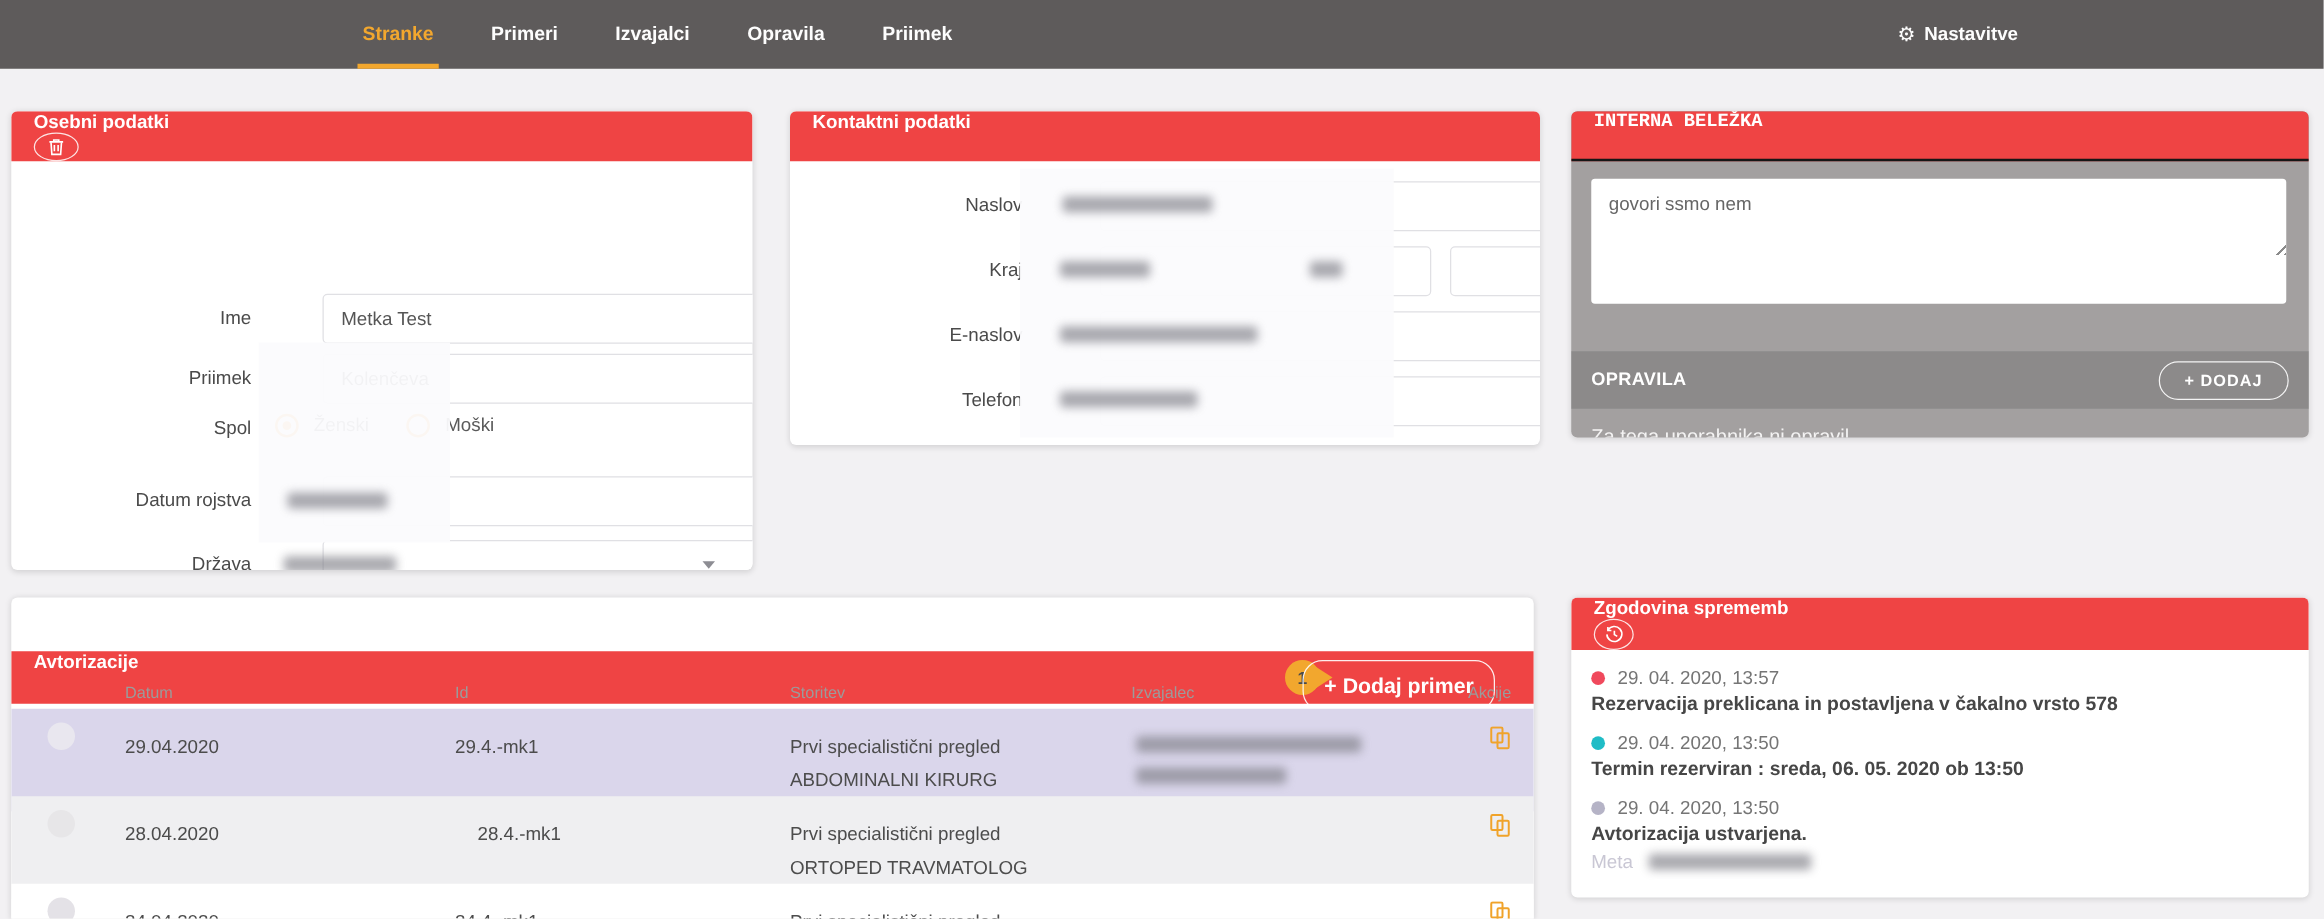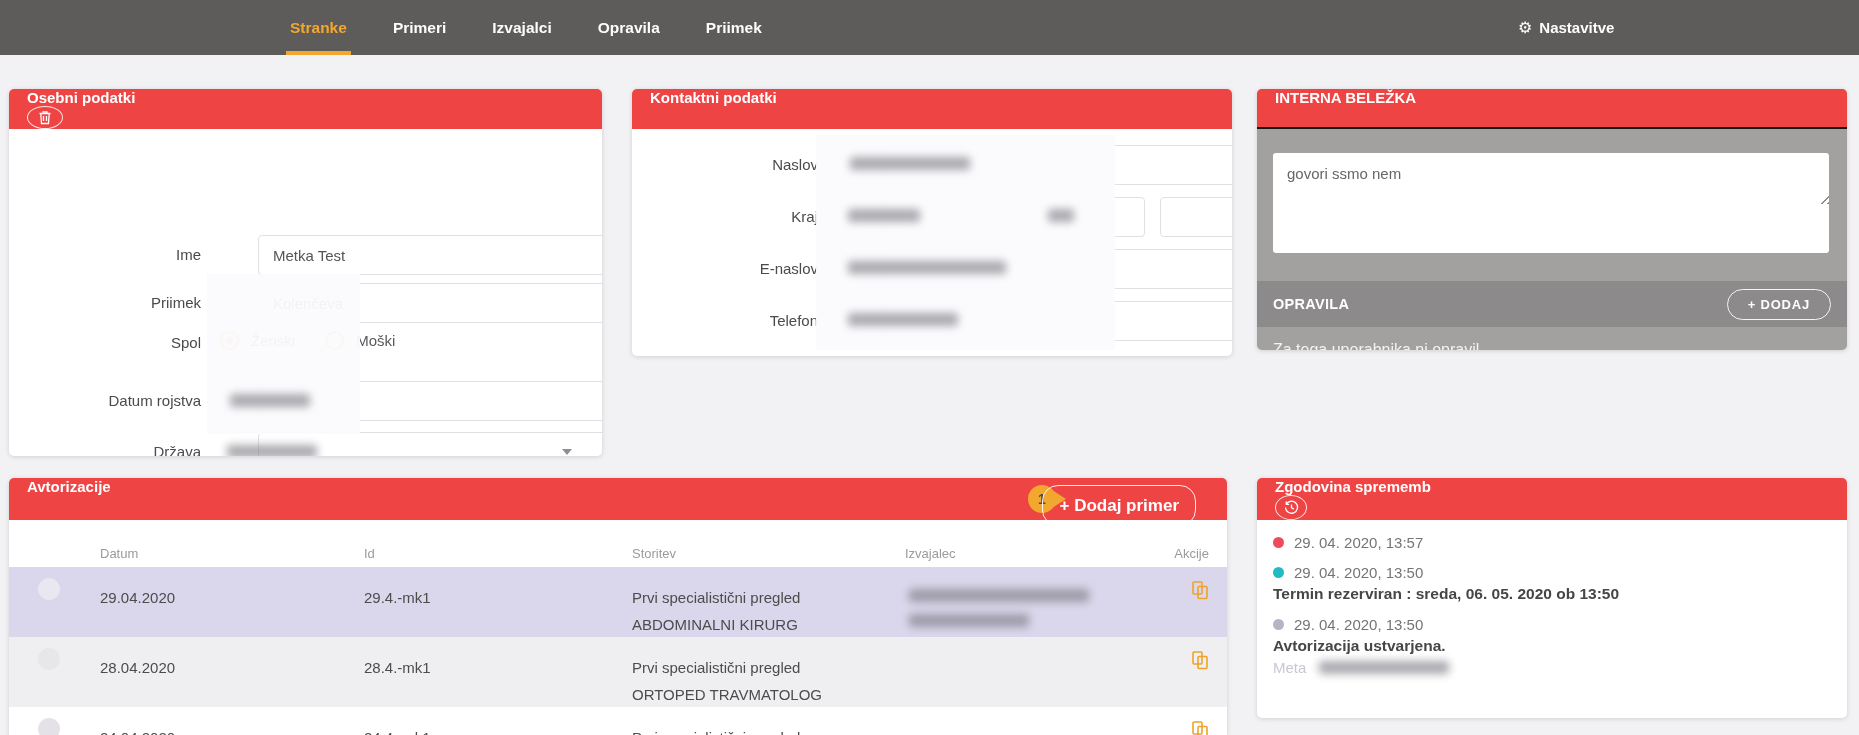--- a/index.html
+++ b/index.html
@@ -30,22 +30,22 @@
   .caret-down { position:absolute; width:0; height:0; border-left:5px solid transparent; border-right:5px solid transparent; border-top:6px solid #8d8d93; }
 
   
   .radio-row { position:absolute; display:flex; align-items:center; gap:12px; }
   .radio { width:19px; height:19px; border:2px solid #f0a32a; border-radius:50%; position:relative; cursor:pointer; background:#fff; }
   .radio.sel::after { content:""; position:absolute; left:4px; top:4px; width:7px; height:7px; border-radius:50%; background:#f0a32a; }
   .radio-label { color:#5a5a5a; font-size:15px; margin-right:18px; }
 
   
   .note-panel { background:#a3a0a0; }
-  .note-head { border-bottom:2px solid #161616; }
-  .note-body { padding:24px 16px 0 16px; }
+  .note-head { border-bottom:2px solid #161616;font-family:Liberation Mono, monospace; }
+  .note-body { padding:14px 16px 0 16px; }
   .note-textarea { width:556px; height:100px; border:none; border-radius:3px; background:#fff; resize:none; font-family:"Liberation Sans",sans-serif; font-size:15px; color:#666; padding:12px 14px; outline:none; position:relative; }
   .grip { position:absolute; right:18px; top:104px; width:11px; height:11px; clip-path:polygon(100% 0,100% 100%,0 100%); background:repeating-linear-gradient(-45deg,#8b8b8b 0 1.5px,transparent 1.5px 4.5px); }
   .tasks-band { position:absolute; left:0; top:192px; width:100%; height:46px; background:#8c8a8a; display:flex; align-items:center; padding:0 16px; color:#fff; font-weight:700; font-size:14.5px; letter-spacing:.3px; }
   .add-pill { border:1.5px solid rgba(255,255,255,.9); border-radius:17px; color:#fff; font-weight:700; font-size:13px; letter-spacing:.8px; padding:7px 20px; background:transparent; cursor:pointer; font-family:"Liberation Sans",sans-serif; }
   .tasks-empty { position:absolute; left:16px; top:252px; color:#f4f3f3; font-size:16px; }
 
   
   .auth-head { height:42px; }
   .badge-pin { position:absolute; left:1019px; top:7px; width:28px; height:28px; background:#f2a72e; border-radius:50%; display:flex; align-items:center; justify-content:center; color:#4a4a4a; font-weight:700; font-size:14px; }
   .badge-pin::after { content:""; position:absolute; left:24px; top:5px; width:0; height:0; border-top:9px solid transparent; border-bottom:9px solid transparent; border-left:14px solid #f2a72e; }
@@ -162,21 +162,21 @@
     </div>
     <div class="tasks-band">
       <span>OPRAVILA</span>
       <span class="spacer" style="flex:1;"></span>
       <button class="add-pill">+ DODAJ</button>
     </div>
     <div class="tasks-empty">Za tega uporabnika ni opravil.</div>
   </div>
 
   <div class="panel" style="left:9px; top:478px; width:1218px; height:257px; border-radius:5px 5px 0 0;">
-    <div class="panel-head auth-head" style="position:relative;">
+    <div class="panel-head auth-head" style="position:relative;margin-top:43px;">
       <span>Avtorizacije</span>
       <div class="badge-pin">
         <span>1</span>
       </div>
       <button class="pill-btn">+ Dodaj primer</button>
     </div>
 
     <div class="col-head" style="left:91px;  top:68px;">Datum</div>
     <div class="col-head" style="left:355px; top:68px;">Id</div>
     <div class="col-head" style="left:623px; top:68px;">Storitev</div>
@@ -197,21 +197,21 @@
         <svg width="17" height="19" viewBox="0 0 17 19" fill="none" stroke="#f0a32a" stroke-width="1.6">
           <rect x="1" y="1" width="9" height="12" rx="1"></rect>
             <rect x="6" y="5.5" width="9" height="12" rx="1"></rect>
         </svg>
       </span>
     </div>
 
     <div class="auth-row" style="top:159px; background:#efeff1;">
       <span class="row-circle" style="background:#e7e6e8;"></span>
       <div class="cell" style="left:91px;">28.04.2020</div>
-      <div class="cell" style="left:355px;">28.4.-mk1</div>
+      <div class="cell" style="left:373px;">28.4.-mk1</div>
       <div class="cell" style="left:623px;">
         <div>Prvi specialistični pregled</div>
         <div>ORTOPED TRAVMATOLOG</div>
       </div>
       <span class="action-ic">
         <svg width="17" height="19" viewBox="0 0 17 19" fill="none" stroke="#f0a32a" stroke-width="1.6">
           <rect x="1" y="1" width="9" height="12" rx="1"></rect>
             <rect x="6" y="5.5" width="9" height="12" rx="1"></rect>
         </svg>
       </span>
@@ -245,20 +245,21 @@
           <path d="M7.5 4.5 v3.2 l2.3 1.4"></path>
         </svg>
       </button>
     </div>
     <div class="hist-body">
       <div class="hist-entry">
         <div class="hist-ts">
           <span class="dot" style="background: rgb(240, 73, 92);"></span>
           <span>29. 04. 2020, 13:57</span>
         </div>
+        <div class="hist-text">Rezervacija preklicana in postavljena v čakalno vrsto 578</div>
       </div>
       <div class="hist-entry">
         <div class="hist-ts">
           <span class="dot" style="background: rgb(31, 188, 198);"></span>
           <span>29. 04. 2020, 13:50</span>
         </div>
         <div class="hist-text">Termin rezerviran : sreda, 06. 05. 2020 ob 13:50</div>
       </div>
       <div class="hist-entry">
         <div class="hist-ts">

